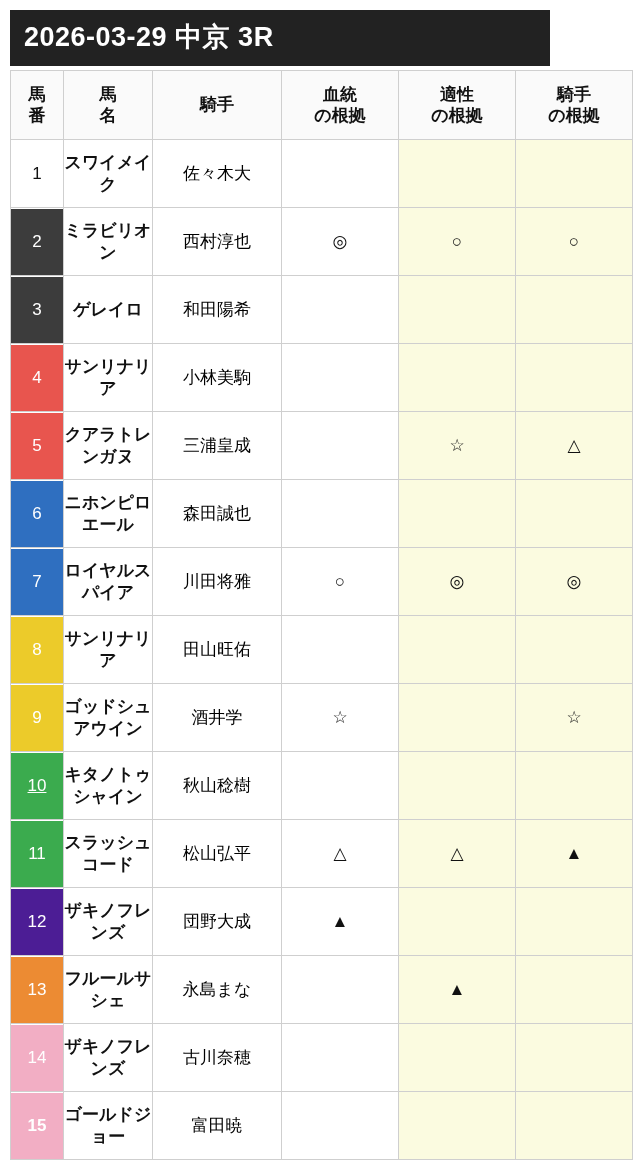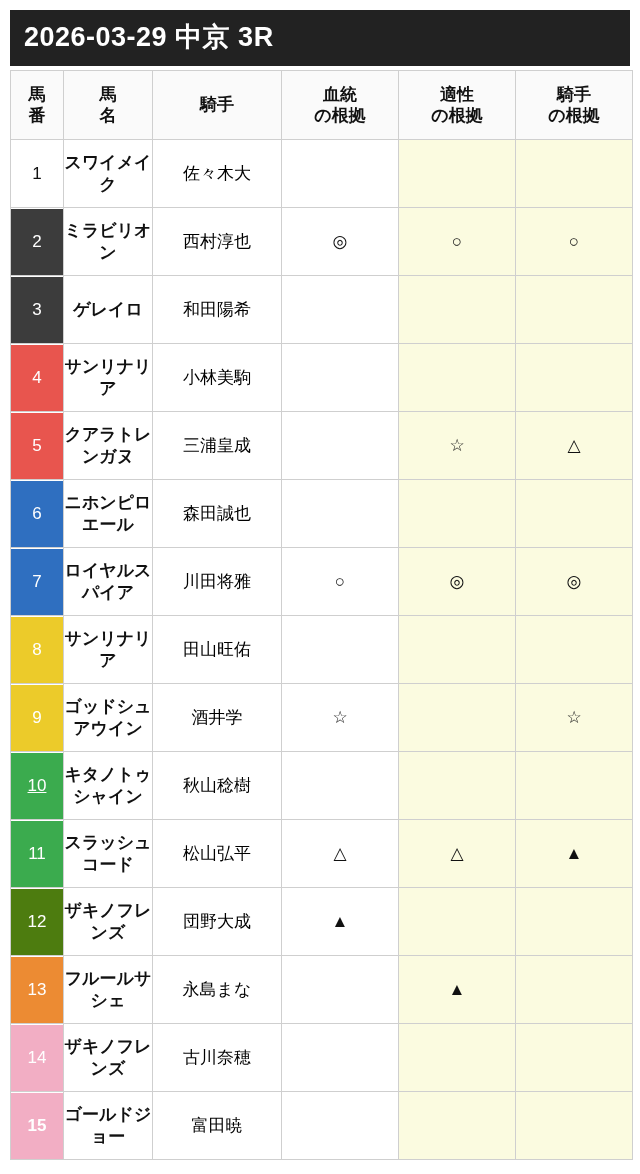--- a/index.html
+++ b/index.html
@@ -19,21 +19,21 @@
     background: #ffffff;
   }
   .title-bar {
     background: #222222;
     color: #ffffff;
     font-size: 27px;
     font-weight: bold;
     letter-spacing: 0.5px;
     padding: 9px 14px 11px 14px;
     box-sizing: border-box;
-    width: 620px;
+    width: 540px;
   }
   table.race {
     border-collapse: collapse;
     width: 620px;
     table-layout: fixed;
     margin-top: 4px;
   }
   table.race th, table.race td {
     border: 1px solid #cfcfcf;
     text-align: center;
@@ -235,21 +235,21 @@
             <div class="numbox" style="background: rgb(59, 171, 78); color: rgb(255, 255, 255);">11</div>
           </td>
           <td class="horse">スラッシュコード</td>
           <td class="jockey">松山弘平</td>
           <td class="mark blank">△</td>
           <td class="mark tint">△</td>
           <td class="mark tint">▲</td>
         </tr>
         <tr>
           <td class="num">
-            <div class="numbox" style="background: #4d7c0f; color: rgb(255, 255, 255);">12</div>
+            <div class="numbox" style="background: #4c1d95; color: rgb(255, 255, 255);">12</div>
           </td>
           <td class="horse">ザキノフレンズ</td>
           <td class="jockey">団野大成</td>
           <td class="mark blank">▲</td>
           <td class="mark tint"></td>
           <td class="mark tint"></td>
         </tr>
         <tr>
           <td class="num">
             <div class="numbox" style="background: rgb(236, 139, 51); color: rgb(255, 255, 255);">13</div>

